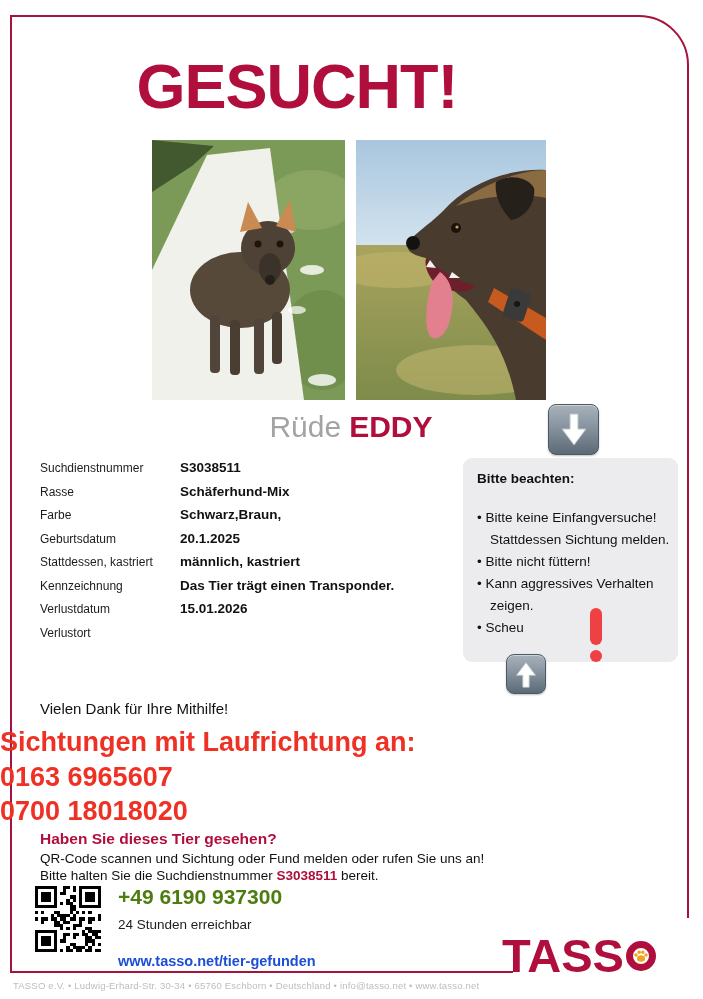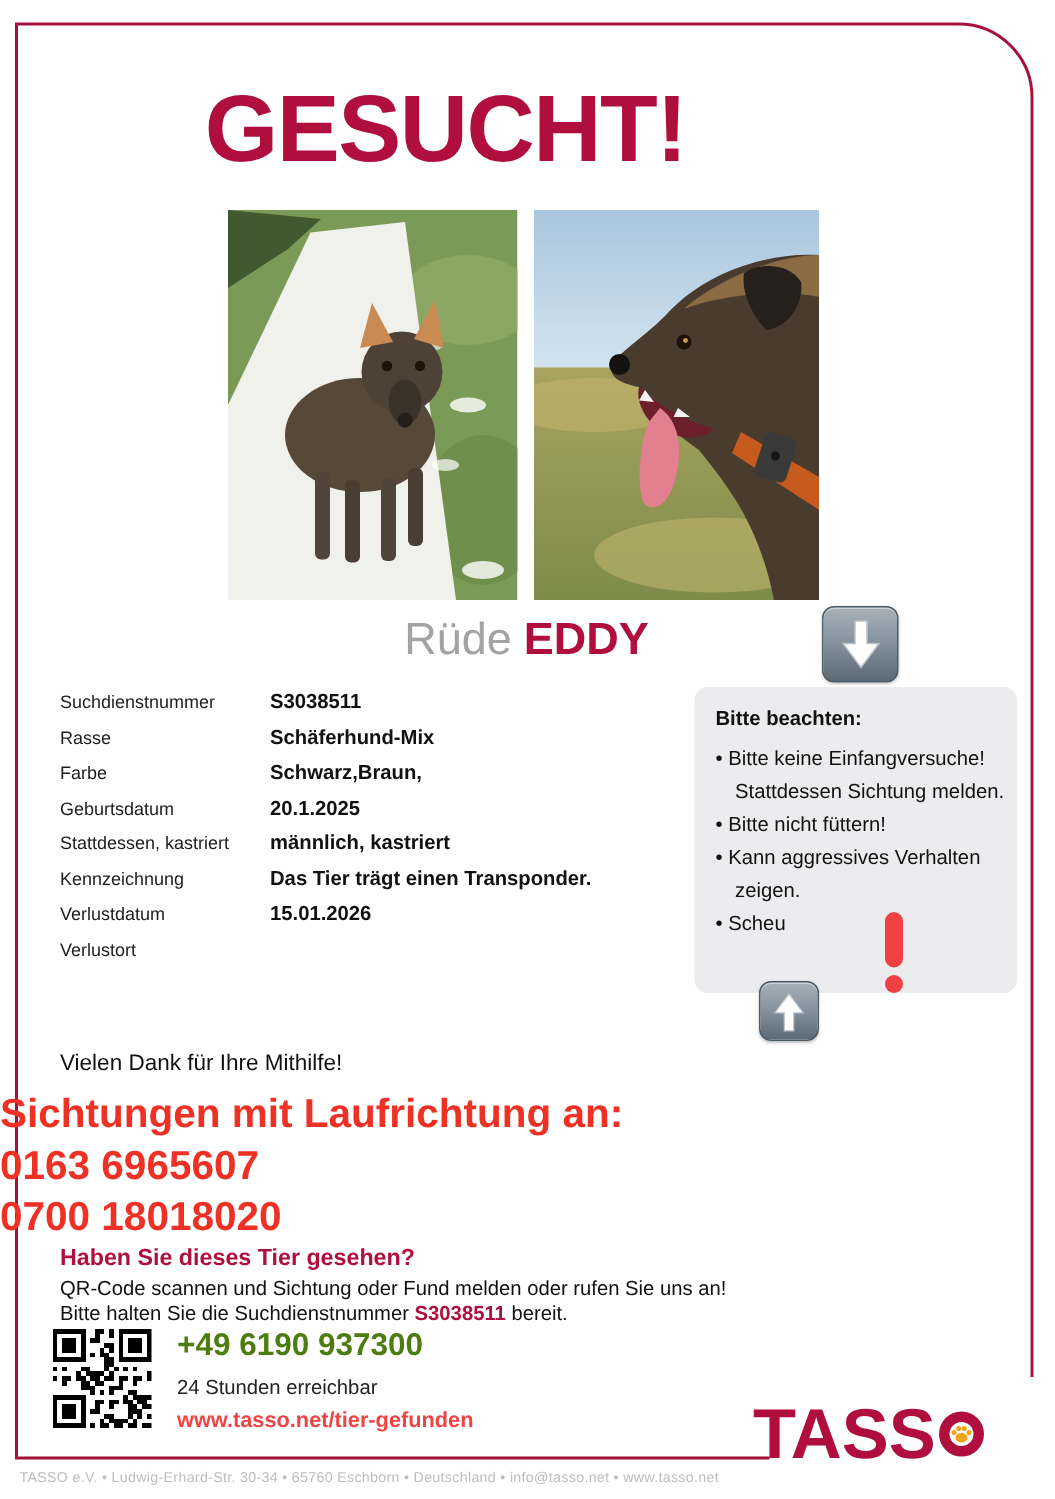--- a/index.html
+++ b/index.html
@@ -26,21 +26,21 @@
             display:flex; align-items:center; justify-content:center; cursor:pointer; }
   .btn-down { left:548px; top:404px; width:51px; height:51px; }
   .btn-up   { left:506px; top:654px; width:40px; height:40px; }
 
   .details { left:40px; top:459px; width:420px; }
   .drow { display:grid; grid-template-columns:140px 1fr; margin-bottom:5.5px; }
   .dlabel { font-size:12px; color:#1c1c1c; line-height:17px; padding-top:1px; }
   .dvalue { font-size:13.5px; font-weight:bold; color:#111; line-height:17px; }
 
   .notice { left:463px; top:458px; width:215px; height:204px; background:#ECECEE; border-radius:9px; padding:13px 8px 0 14px; }
-  .notice-title { font-size:13.5px; font-weight:bold; color:#111; margin-bottom:9px; }
+  .notice-title { font-size:13.5px; font-weight:bold; color:#111; margin-bottom:21px; }
   .notice ul { list-style:none; }
   .notice li { font-size:13.5px; color:#111; line-height:22px; padding-left:13px; text-indent:-13px; }
   .notice li::before { content:"\2022\00a0"; }
 
   .excl-bar { left:590px; top:608px; width:12px; height:37px; background:#EF4043; border-radius:6px; }
   .excl-dot { left:590px; top:650px; width:12px; height:12px; background:#EF4043; border-radius:50%; }
 
   .thanks { left:40px; top:700px; font-size:15px; color:#111; }
 
   .sightings { left:0; top:725px; width:703px; text-align:left; color:#EE3124; font-weight:bold; font-size:27px; line-height:34.5px; }
@@ -48,21 +48,21 @@
   .seen { left:40px; top:830px; }
   .seen-h { font-size:15.5px; font-weight:bold; color:#B00E3C; margin-bottom:3px; }
   .seen-l { font-size:13.5px; color:#111; line-height:16.5px; }
   .seen-num { color:#B00E3C; font-weight:bold; }
 
   .qr { left:35px; top:886px; width:66px; height:66px; }
 
   .contact { left:118px; top:885px; }
   .contact-phone { font-size:21px; font-weight:bold; color:#4d7c0f; line-height:24px; }
   .contact-avail { font-size:13.5px; color:#222; margin-top:8px; }
-  .contact-url { font-size:14.5px; font-weight:bold; color:#ef4444; margin-top:7px; }
+  .contact-url { font-size:14.5px; font-weight:bold; color:#1d4ed8; margin-top:21px; }
 
   .logo { left:502px; top:934px; display:flex; align-items:center; }
   .logo-text { font-size:47px; font-weight:bold; color:#B00E3C; letter-spacing:0px; line-height:44px; }
   .logo-ring { width:30px; height:30px; border:7px solid #B00E3C; border-radius:50%; margin-left:2px; display:flex; align-items:center; justify-content:center; }
 
   .footer { left:13px; top:980px; width:690px; font-size:9.5px; color:#BDBDBD; letter-spacing:.2px; }
 </style>
 </head>
 <body>
 

